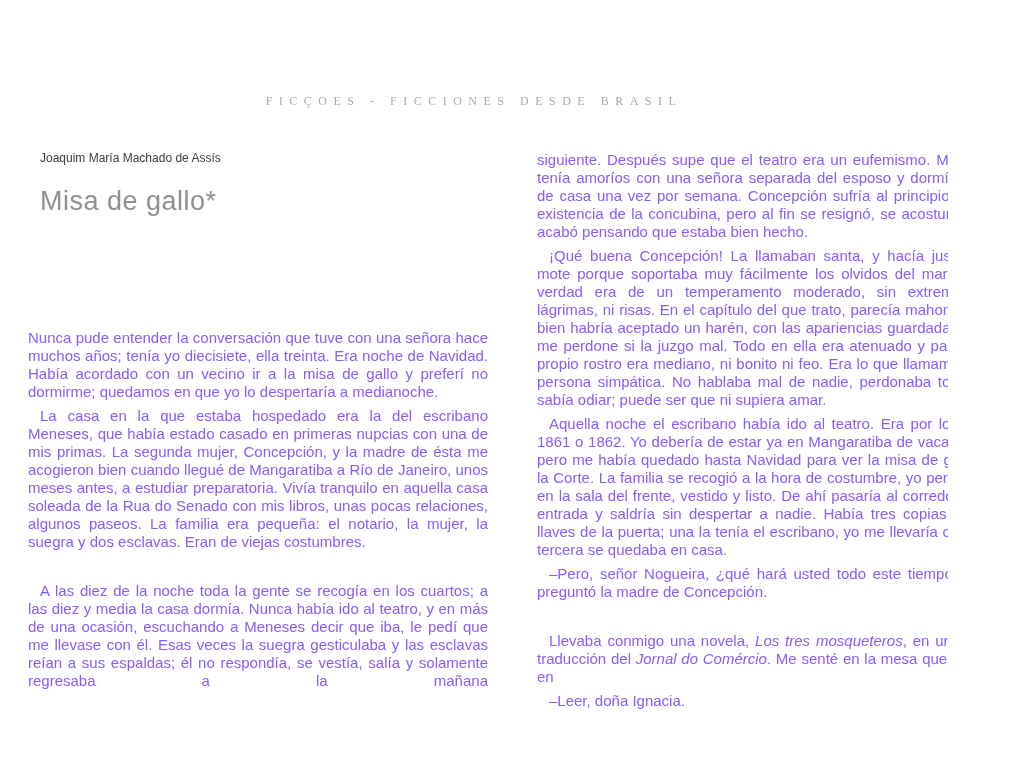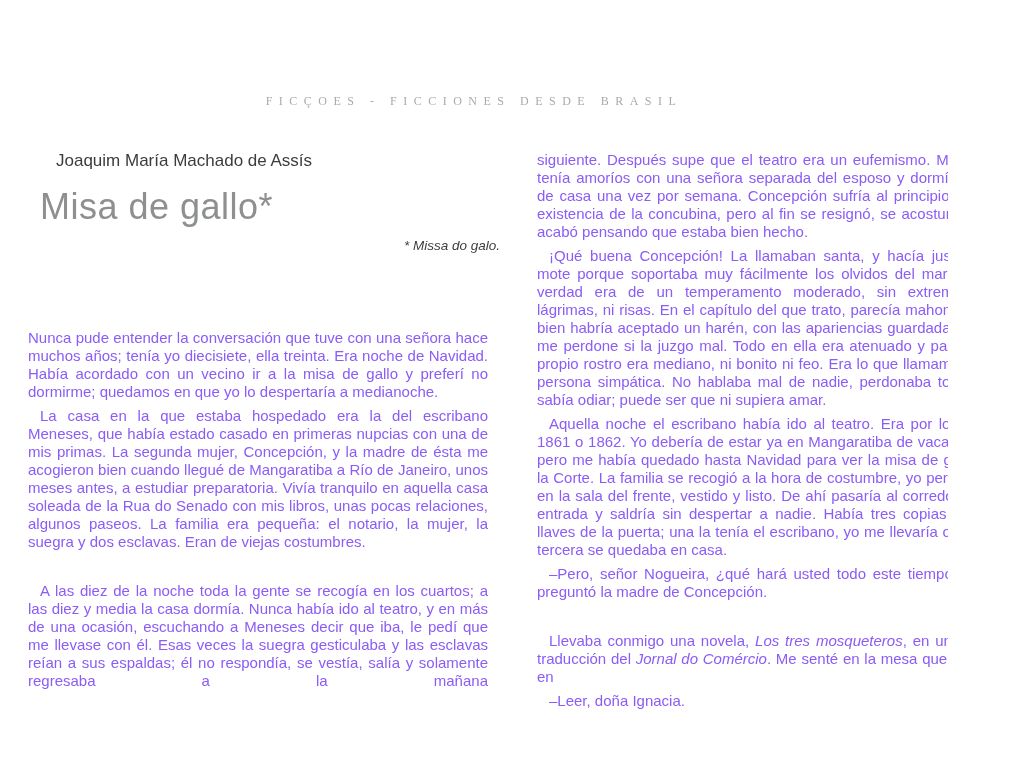--- a/index.html
+++ b/index.html
@@ -26,31 +26,30 @@
     font-size: 12px;
     letter-spacing: 6.5px;
     color: #a8aba9;
     white-space: nowrap;
   }
   .author {
     position: absolute;
     left: 40px;
     top: 151px;
     width: 460px;
-    font-size: 17px;
+    font-size: 12px;
     color: #3c3c3c;
-    margin-left: 16px;
   }
   .title {
     position: absolute;
     left: 40px;
     top: 186px;
     width: 460px;
     margin: 0;
-    font-size: 36px;
+    font-size: 27px;
     font-weight: 400;
     color: #8d908f;
     letter-spacing: 0.5px;
   }
   .footnote {
     position: absolute;
     left: 40px;
     top: 238px;
     width: 460px;
     text-align: right;
@@ -95,21 +94,20 @@
 
 <div class="page">
 
   <div class="running-header">FICÇOES - FICCIONES DESDE BRASIL</div>
 
   <div class="author">Joaquim María Machado de Assís</div>
 
   <h1 class="title">Misa de gallo*</h1>
 
   <div class="footnote">
-    <div class="fn1">* Missa do galo.</div>
   </div>
 
   <div class="col col-left" id="col-left">
       <p class=""><span>Nunca pude entender la conversación que tuve con una señora hace muchos años; tenía yo diecisiete, ella treinta. Era noche de Navidad. Había acordado con un vecino ir a la misa de gallo y preferí no dormirme; quedamos en que yo lo despertaría a medianoche.</span></p>
       <p class="indent"><span>La casa en la que estaba hospedado era la del escribano Meneses, que había estado casado en primeras nupcias con una de mis primas. La segunda mujer, Concepción, y la madre de ésta me acogieron bien cuando llegué de Mangaratiba a Río de Janeiro, unos meses antes, a estudiar preparatoria. Vivía tranquilo en aquella casa soleada de la Rua do Senado con mis libros, unas pocas relaciones, algunos paseos. La familia era pequeña: el notario, la mujer, la suegra y dos esclavas. Eran de viejas costumbres.</span></p>
       <p class="indent flush"><span>A las diez de la noche toda la gente se recogía en los cuartos; a las diez y media la casa dormía. Nunca había ido al teatro, y en más de una ocasión, escuchando a Meneses decir que iba, le pedí que me llevase con él. Esas veces la suegra gesticulaba y las esclavas reían a sus espaldas; él no respondía, se vestía, salía y solamente regresaba a la mañana</span></p>
     </div>
 
   <div class="col col-right" id="col-right">
       <p class=""><span>siguiente. Después supe que el teatro era un eufemismo. Meneses tenía amoríos con una señora separada del esposo y dormía fuera de casa una vez por semana. Concepción sufría al principio con la existencia de la concubina, pero al fin se resignó, se acostumbró, y acabó pensando que estaba bien hecho.</span></p>

